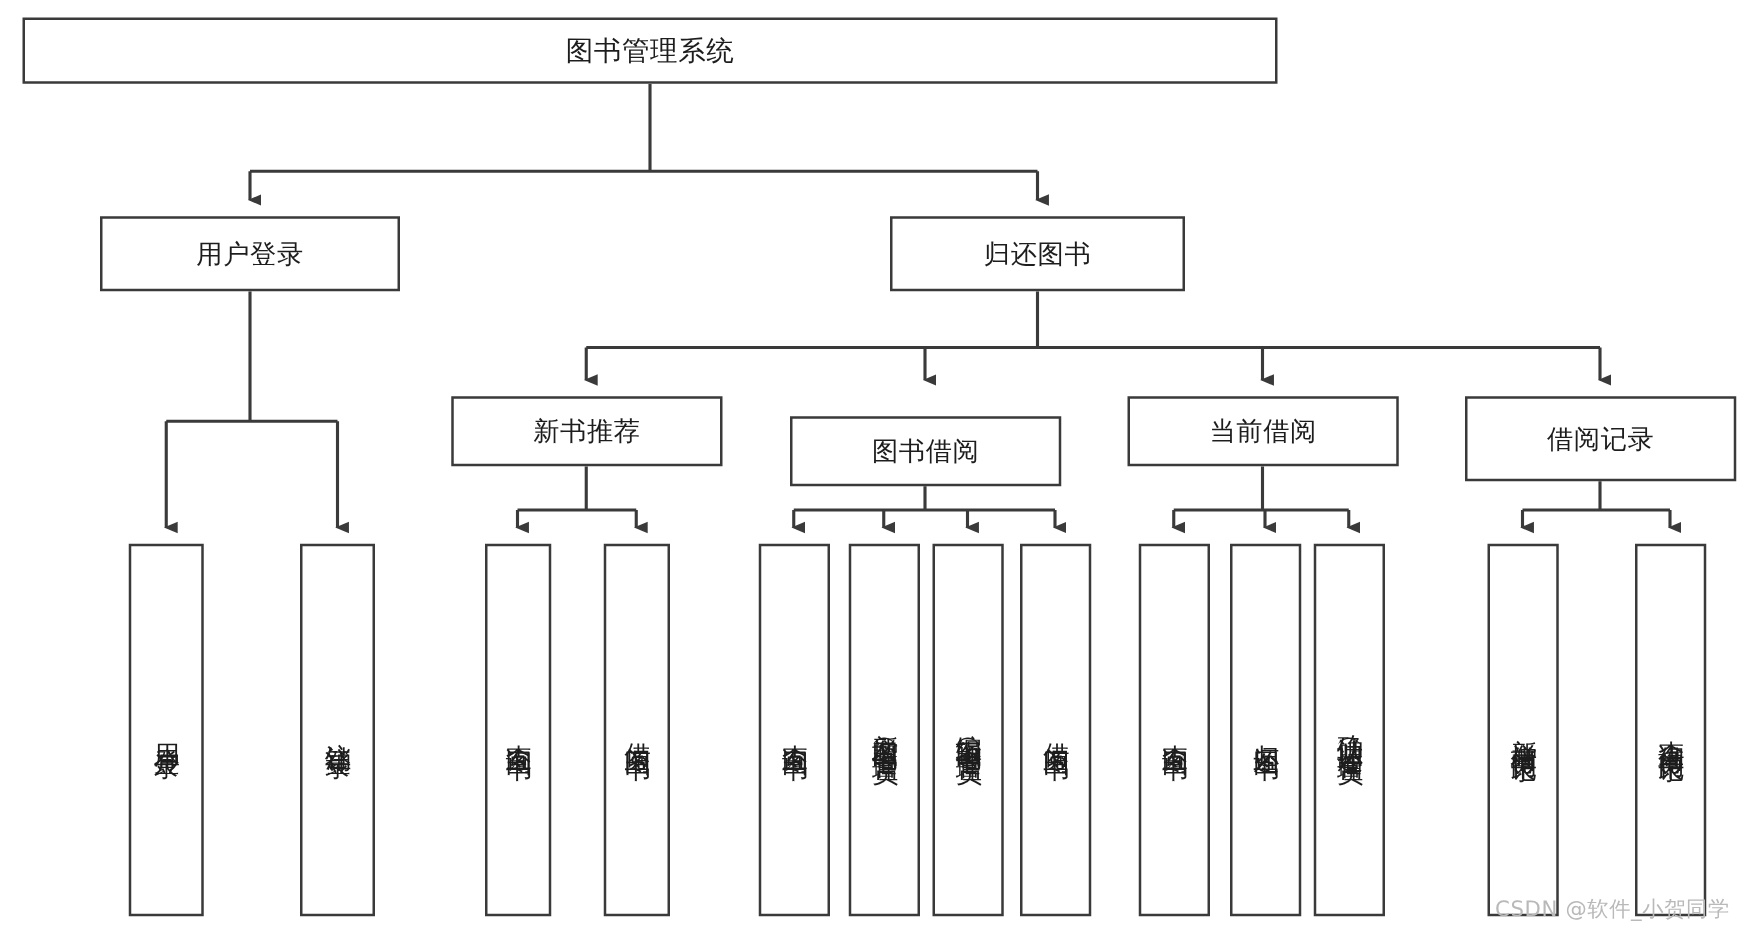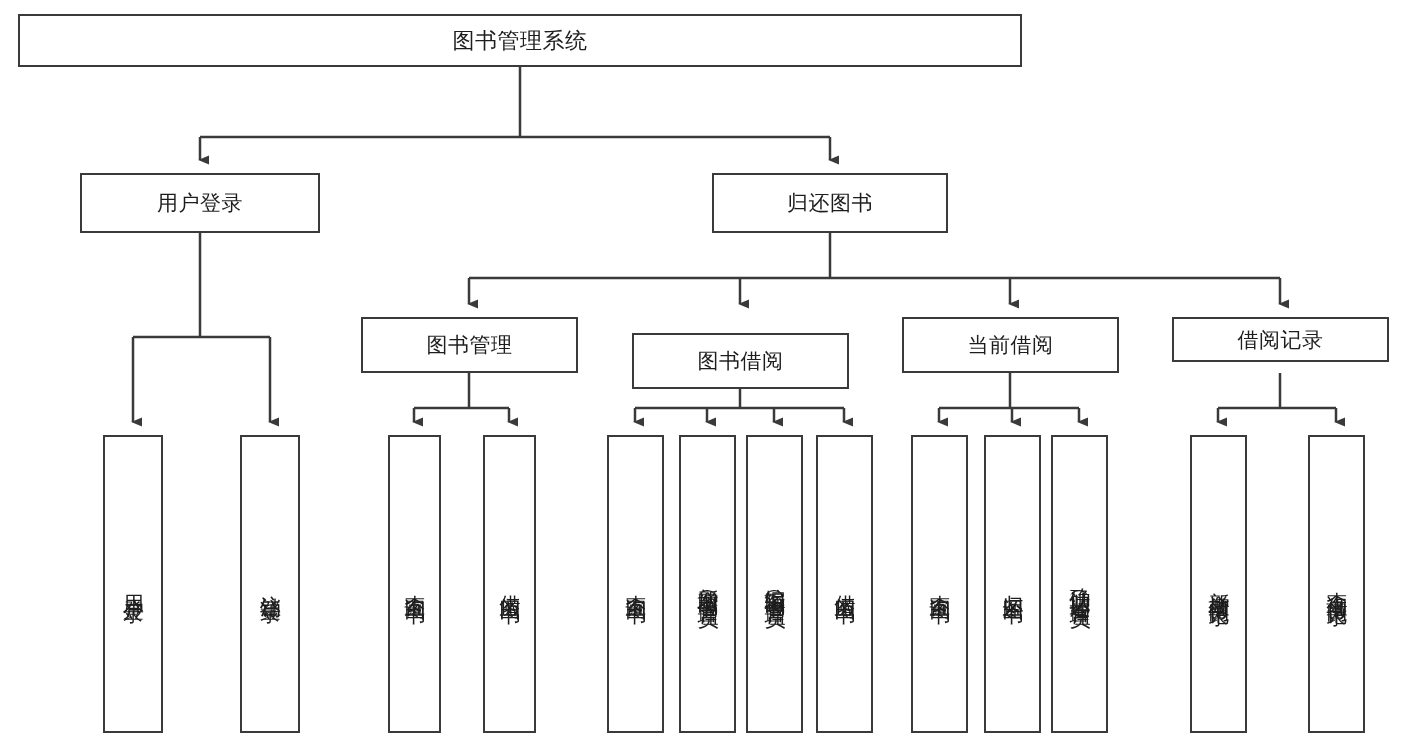--- a/index.html
+++ b/index.html
@@ -117,29 +117,29 @@
       <div class="node horiz root" style="left: 18px; top: 14px; width: 1004px; height: 53px;">
         <span>图书管理系统</span>
       </div>
       <div class="node horiz" style="left: 80px; top: 173px; width: 240px; height: 60px;">
         <span>用户登录</span>
       </div>
       <div class="node horiz" style="left: 712px; top: 173px; width: 236px; height: 60px;">
         <span>归还图书</span>
       </div>
       <div class="node horiz" style="left: 361px; top: 317px; width: 217px; height: 56px;">
-        <span>图书管理</span>
+        <span>新书推荐</span>
       </div>
       <div class="node horiz" style="left: 632px; top: 333px; width: 217px; height: 56px;">
         <span>图书借阅</span>
       </div>
       <div class="node horiz" style="left: 902px; top: 317px; width: 217px; height: 56px; align-items: center;">
         <span>当前借阅</span>
       </div>
-      <div class="node horiz" style="left: 1172px; top: 317px; width: 217px; height: 45px;">
+      <div class="node horiz" style="left: 1172px; top: 317px; width: 217px; height: 68px;">
         <span>借阅记录</span>
       </div>
       <div class="node vert" style="left: 103px; top: 435px; width: 60px; height: 298px; align-items: center;">
         <span class="vlabel">用户登录</span>
       </div>
       <div class="node vert" style="left: 240px; top: 435px; width: 60px; height: 298px; align-items: center;">
         <span class="vlabel">注销登录</span>
       </div>
       <div class="node vert" style="left: 388px; top: 435px; width: 53px; height: 298px; align-items: center;">
         <span class="vlabel">查询图书</span>
@@ -169,13 +169,14 @@
         <span class="vlabel">确认归还（管理员）</span>
       </div>
       <div class="node vert" style="left: 1190px; top: 435px; width: 57px; height: 298px; align-items: center;">
         <span class="vlabel">新增借阅记录</span>
       </div>
       <div class="node vert" style="left: 1308px; top: 435px; width: 57px; height: 298px; align-items: center;">
         <span class="vlabel">查询借阅记录</span>
       </div>
     </div>
 
+  <div class="watermark" style="left:1196px; top:716px;">CSDN @软件_小贺同学</div>
 </div>
 
 </body></html>

